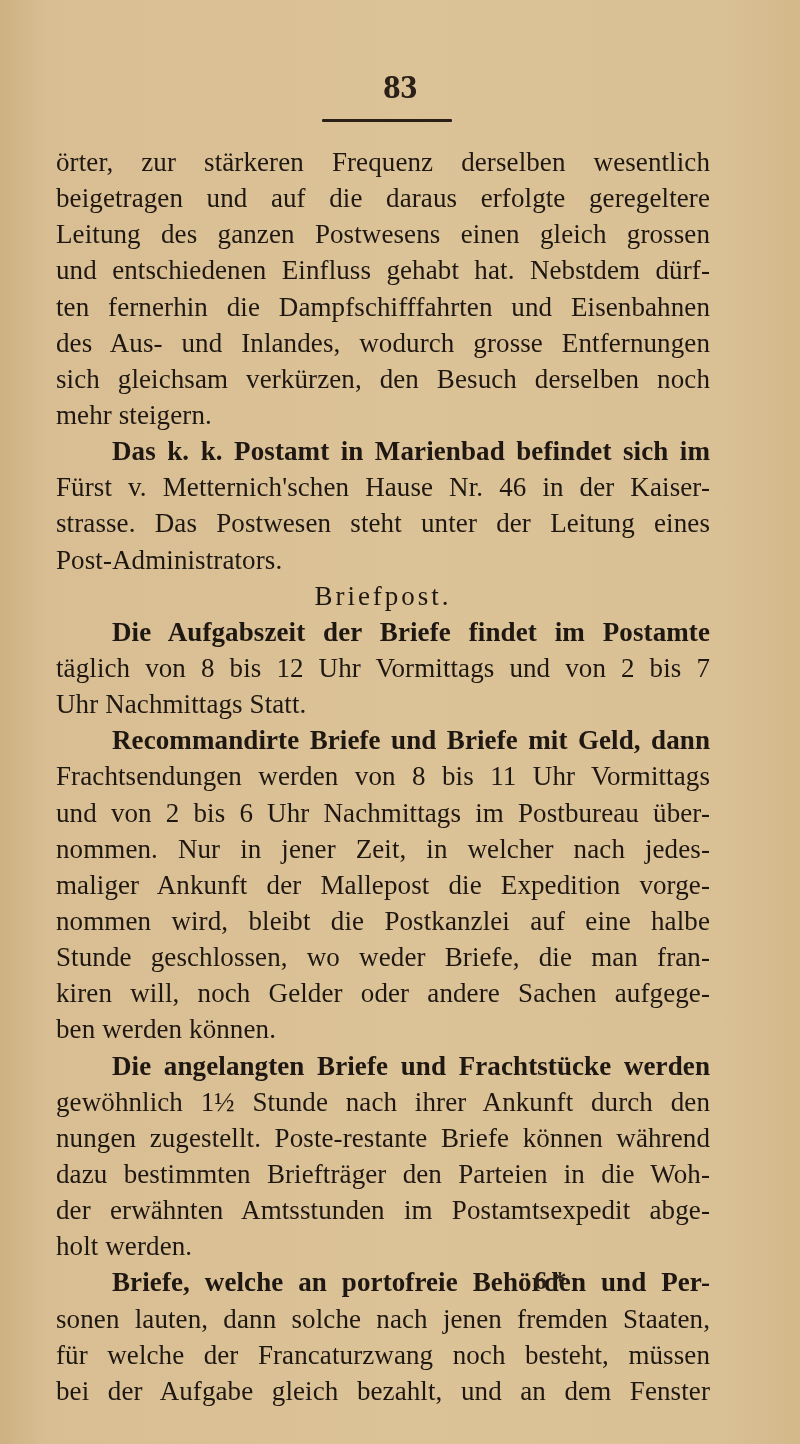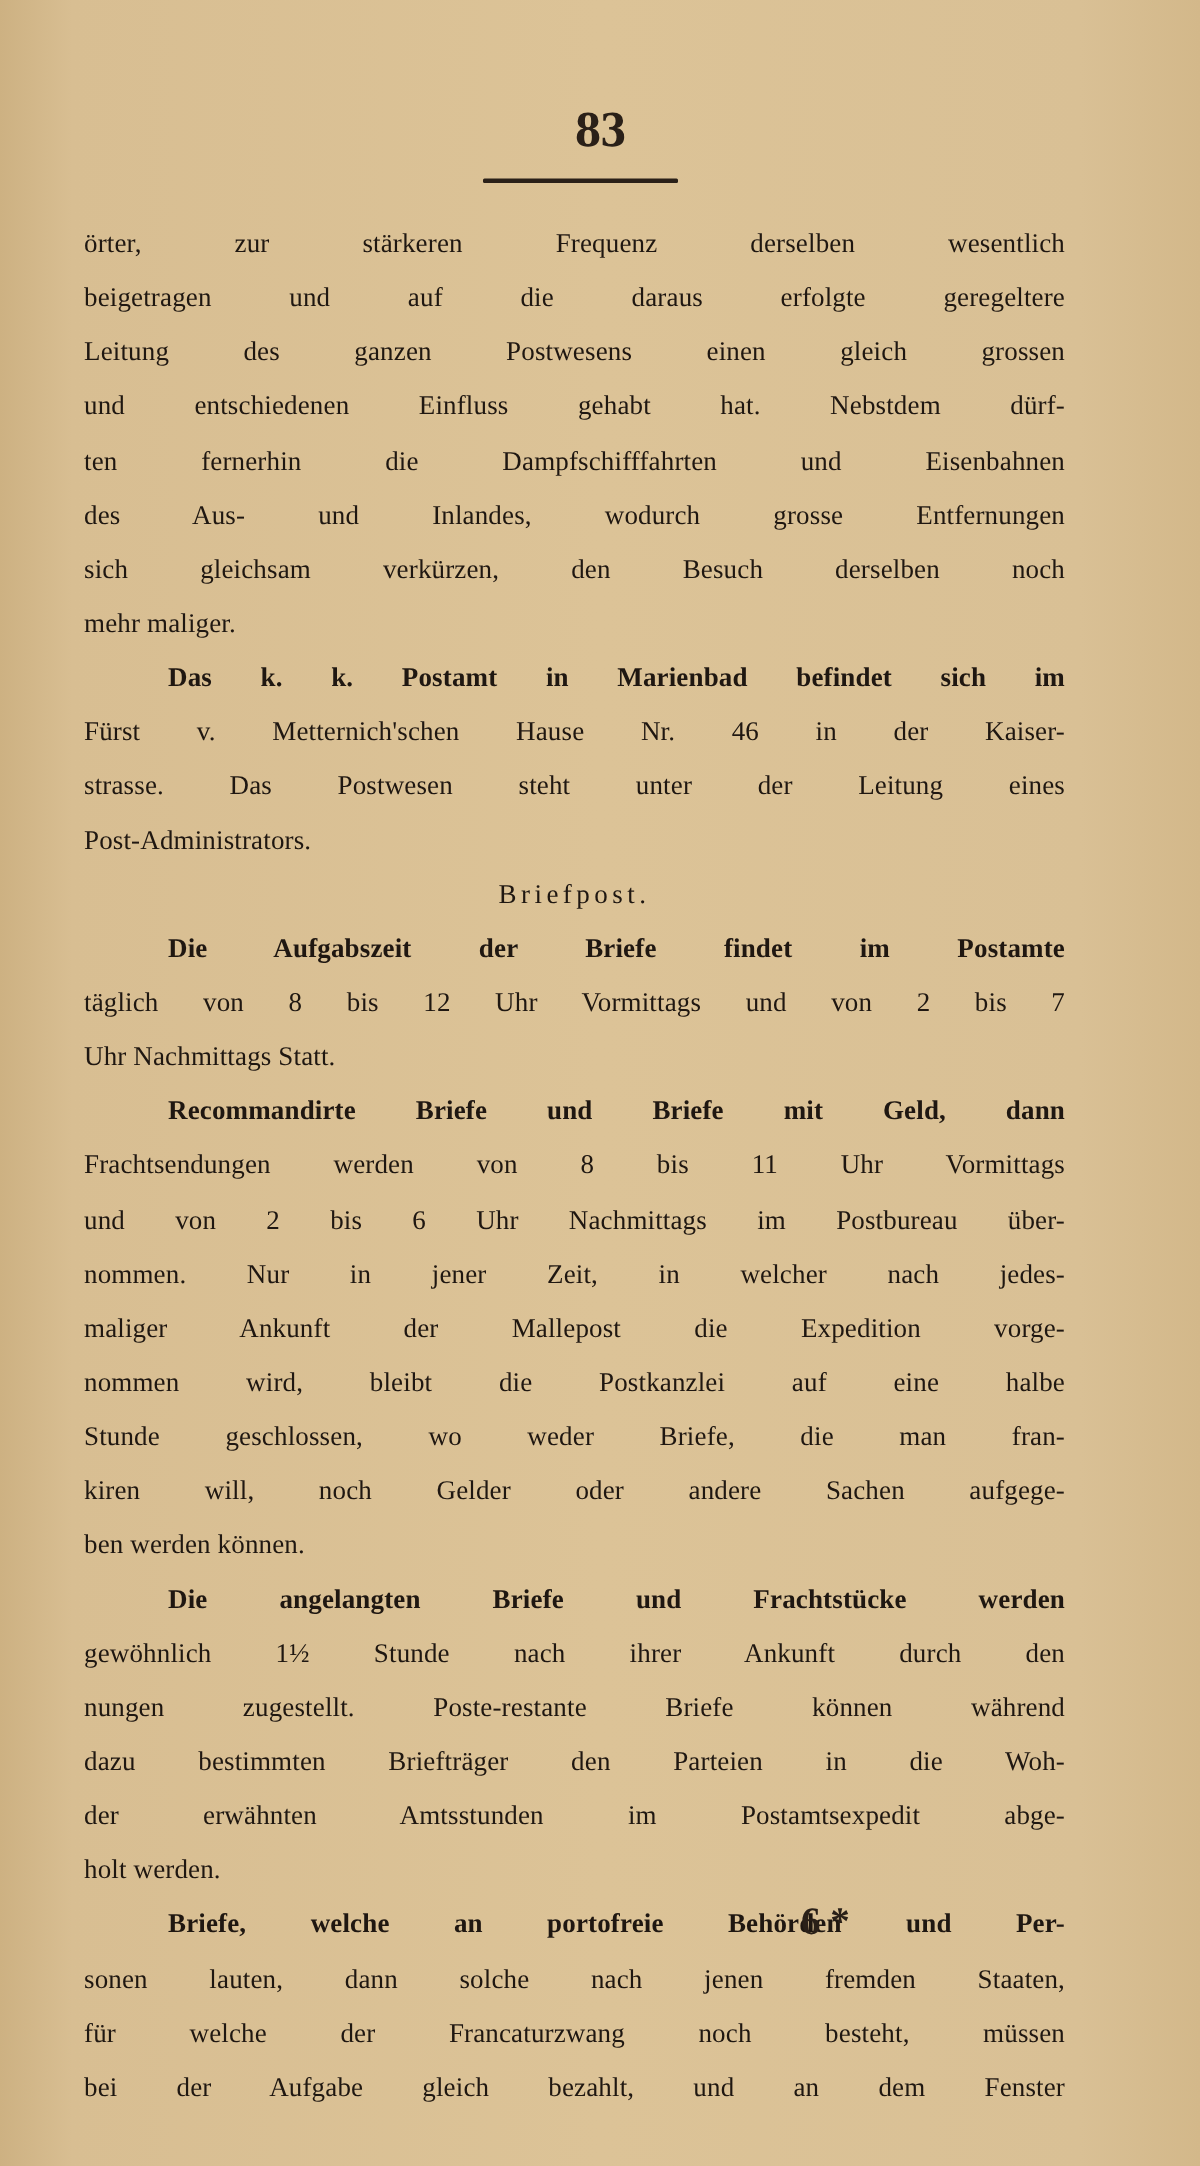--- a/index.html
+++ b/index.html
@@ -16,21 +16,21 @@
     font-family:"DejaVu Serif", serif; transform:scaleX(0.85);
   }
   .rule {
     position:absolute; top:119px; left:322px; width:130px; height:3px;
     background:#2a2018; border-radius:1px;
   }
   .text {
     position:absolute; top:144px; left:56px; width:654px;
   }
   .line {
-    height:36.15px; line-height:36px; font-size:18px;
+    height:36.15px; line-height:36px; font-size:27px;
     white-space:nowrap; text-align:justify; text-align-last:justify;
     transform-origin:left center;
     letter-spacing:0.1px;
   }
   .line.last { text-align-last:left; }
   .line.indent { padding-left:56px;font-weight:bold; }
   .line.heading { text-align:center; text-align-last:center; letter-spacing:3px; }
   .signature {
     position:absolute; top:1266px; left:534px; font-size:26px; font-weight:bold;
     color:#2a2018;
@@ -43,21 +43,21 @@
 <div class="rule"></div>
 
 <div class="text" id="text">
     <div class="line">örter, zur stärkeren Frequenz derselben wesentlich</div>
     <div class="line">beigetragen und auf die daraus erfolgte geregeltere</div>
     <div class="line">Leitung des ganzen Postwesens einen gleich grossen</div>
     <div class="line">und entschiedenen Einfluss gehabt hat. Nebstdem dürf-</div>
     <div class="line">ten fernerhin die Dampfschifffahrten und Eisenbahnen</div>
     <div class="line">des Aus- und Inlandes, wodurch grosse Entfernungen</div>
     <div class="line">sich gleichsam verkürzen, den Besuch derselben noch</div>
-    <div class="line last">mehr maliger.</div>
+    <div class="line last">mehr steigern.</div>
     <div class="line indent">Das k. k. Postamt in Marienbad befindet sich im</div>
     <div class="line">Fürst v. Metternich'schen Hause Nr. 46 in der Kaiser-</div>
     <div class="line">strasse. Das Postwesen steht unter der Leitung eines</div>
     <div class="line last">Post-Administrators.</div>
     <div class="line heading">Briefpost.</div>
     <div class="line indent">Die Aufgabszeit der Briefe findet im Postamte</div>
     <div class="line">täglich von 8 bis 12 Uhr Vormittags und von 2 bis 7</div>
     <div class="line last">Uhr Nachmittags Statt.</div>
     <div class="line indent">Recommandirte Briefe und Briefe mit Geld, dann</div>
     <div class="line">Frachtsendungen werden von 8 bis 11 Uhr Vormittags</div>

